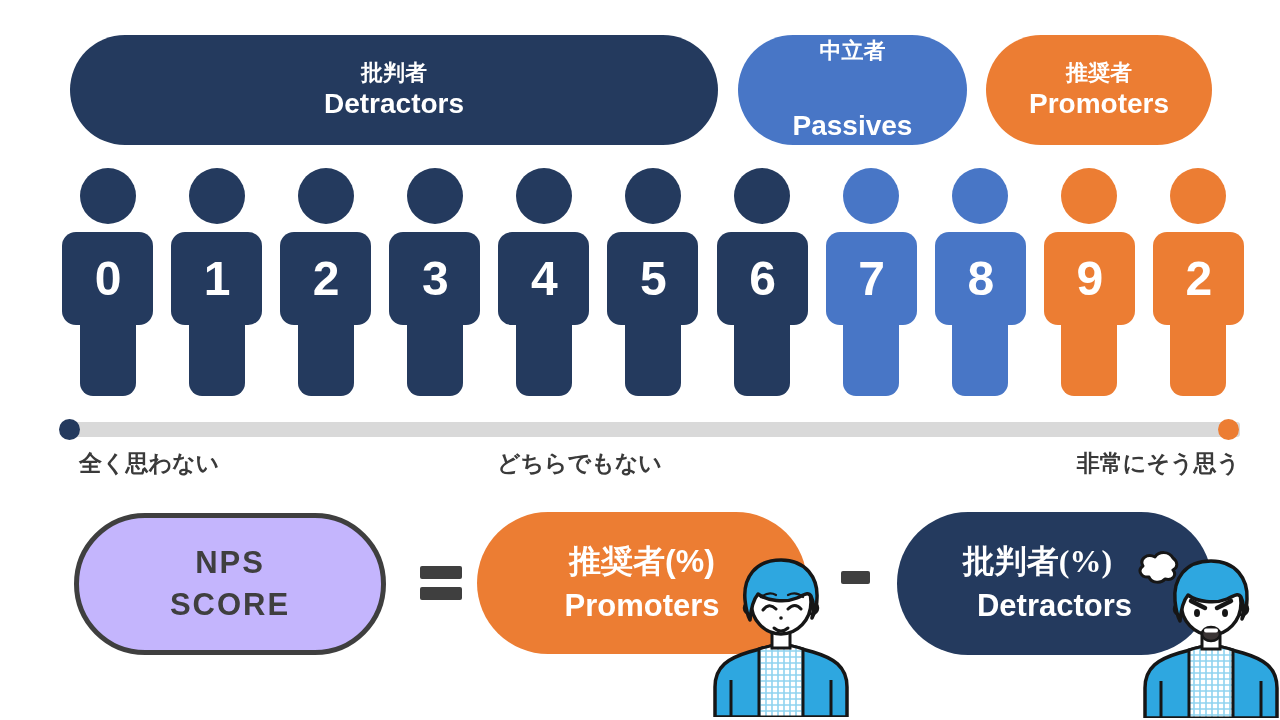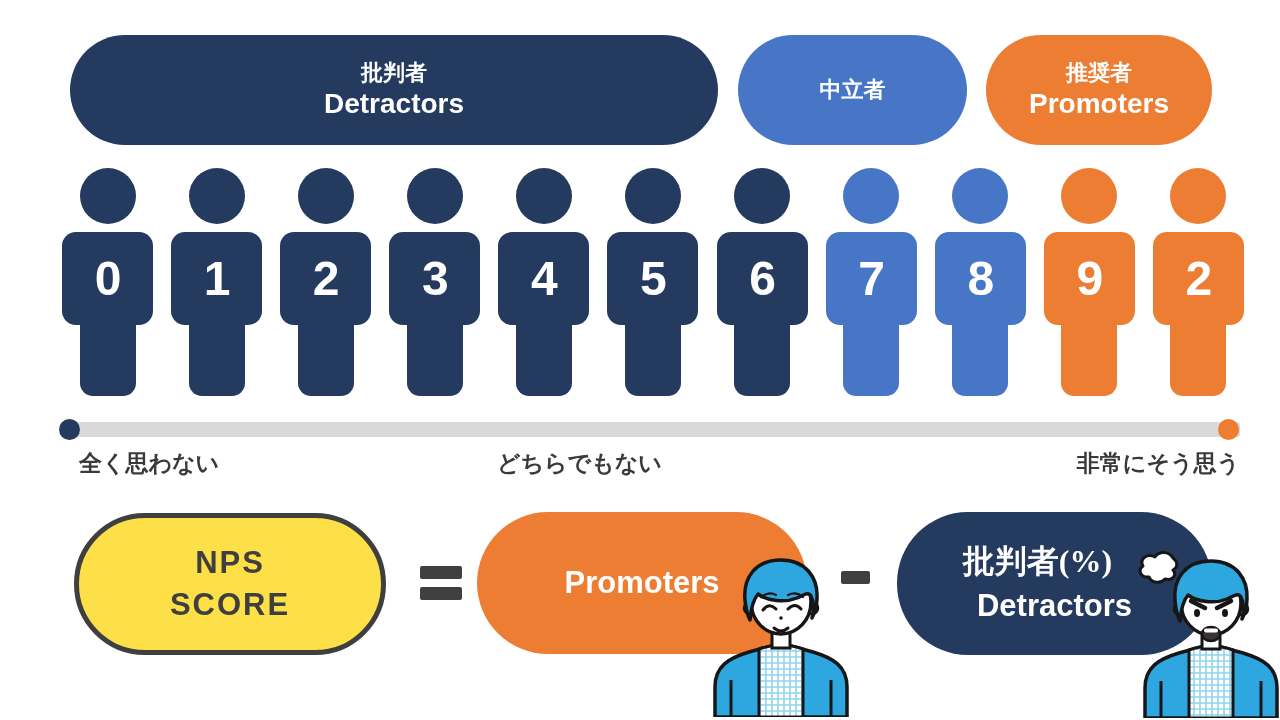--- a/index.html
+++ b/index.html
@@ -77,21 +77,21 @@
     margin-left:17px;
   }
   #label-left{left:62px;}
   #label-mid{left:480px; width:324px; }
   #label-right{right:40px; text-align:right;}
 
   
   .nps-pill{
     position:absolute; left:74px; top:513px;
     width:312px; height:142px;
-    background:#fde047; border:5px solid var(--dark); border-radius:71px;
+    background:#c4b5fd; border:5px solid var(--dark); border-radius:71px;
     display:flex; flex-direction:column; align-items:center; justify-content:center;
     color:var(--dark); font-weight:700; font-size:31px; letter-spacing:2px; line-height:1.35;
     text-align:center;
   }
   .op{position:absolute; background:var(--dark); border-radius:2px;}
   #eq-bar1{left:420px; top:566px; width:42px; height:13px;}
   #eq-bar2{left:420px; top:587px; width:42px; height:13px;}
   #minus-bar{left:841px; top:571px; width:29px; height:13px;}
 
   .formula-pill{
@@ -111,20 +111,21 @@
 </style>
 </head>
 <body>
 
 <div class="pill" id="pill-detractors" data-color="navy">
   <div class="jp">批判者</div>
   <div class="en">Detractors</div>
 </div>
 <div class="pill" id="pill-passives" data-color="blue">
   <div class="jp">中立者</div>
+  <div class="en">Passives</div>
 </div>
 <div class="pill" id="pill-promoters" data-color="orange">
   <div class="jp">推奨者</div>
   <div class="en">Promoters</div>
 </div>
 
 <div class="figures">
   <div class="figure" data-category="detractor">
     <div class="head"></div>
     <div class="torso">0</div>
@@ -191,20 +192,21 @@
 
 <div class="nps-pill">
   <div>NPS</div>
   <div>SCORE</div>
 </div>
 
 <div class="op" id="eq-bar1"></div>
 <div class="op" id="eq-bar2"></div>
 
 <div class="formula-pill" id="pill-promoters-pct">
+  <div class="jp">推奨者(%)</div>
   <div class="en">Promoters</div>
 </div>
 
 <div class="op" id="minus-bar"></div>
 
 <div class="formula-pill" id="pill-detractors-pct">
   <div class="jp">批判者(%)</div>
   <div class="en">Detractors</div>
 </div>
 

